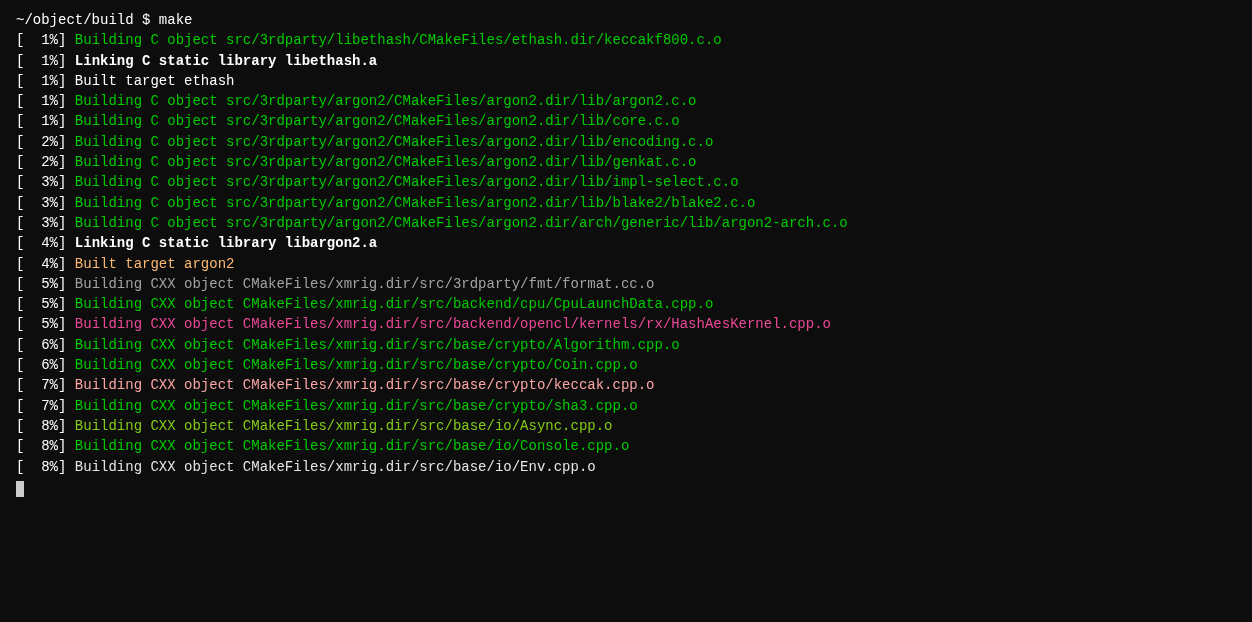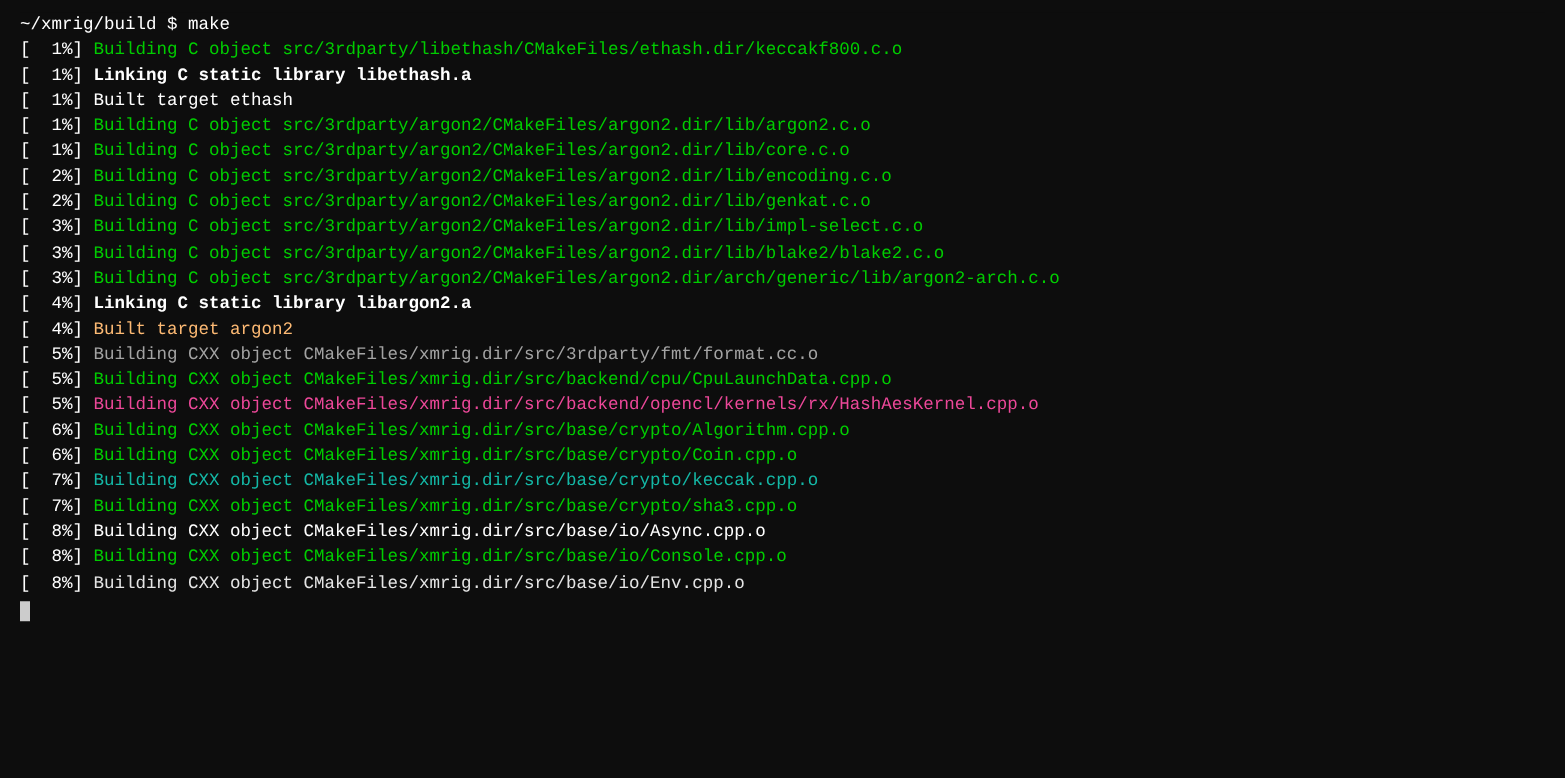--- a/index.html
+++ b/index.html
@@ -38,39 +38,39 @@
       width: 8px;
       height: 16px;
       background-color: #cccccc;
       vertical-align: bottom;
     }
   </style>
 </head>
 <body>
 
 <div class="terminal">
-  <span class="line white">~/xmrig/build $ make</span>
+  <span class="line white">~/object/build $ make</span>
   <div id="terminal-lines">
       <span class="line"><span class="white">[</span><span class="white">  1%</span><span class="white">]</span><span><span style="color:#00cc00;"> Building C object src/3rdparty/libethash/CMakeFiles/ethash.dir/keccakf800.c.o</span></span></span>
       <span class="line"><span class="white">[</span><span class="white">  1%</span><span class="white">]</span><span><span style="color:#ffffff;font-weight:bold;"> Linking C static library libethash.a</span></span></span>
       <span class="line"><span class="white">[</span><span class="white">  1%</span><span class="white">]</span><span><span style="color:#ffffff;margin-top:44px;"> Built target ethash</span></span></span>
       <span class="line"><span class="white">[</span><span class="white">  1%</span><span class="white">]</span><span><span style="color:#00cc00;"> Building C object src/3rdparty/argon2/CMakeFiles/argon2.dir/lib/argon2.c.o</span></span></span>
       <span class="line"><span class="white">[</span><span class="white">  1%</span><span class="white">]</span><span><span style="color:#00cc00;"> Building C object src/3rdparty/argon2/CMakeFiles/argon2.dir/lib/core.c.o</span></span></span>
       <span class="line"><span class="white">[</span><span class="white">  2%</span><span class="white">]</span><span><span style="color:#00cc00;"> Building C object src/3rdparty/argon2/CMakeFiles/argon2.dir/lib/encoding.c.o</span></span></span>
       <span class="line"><span class="white">[</span><span class="white">  2%</span><span class="white">]</span><span><span style="color:#00cc00;"> Building C object src/3rdparty/argon2/CMakeFiles/argon2.dir/lib/genkat.c.o</span></span></span>
       <span class="line"><span class="white">[</span><span class="white">  3%</span><span class="white">]</span><span><span style="color:#00cc00;"> Building C object src/3rdparty/argon2/CMakeFiles/argon2.dir/lib/impl-select.c.o</span></span></span>
       <span class="line"><span class="white">[</span><span class="white">  3%</span><span class="white">]</span><span><span style="color:#00cc00;"> Building C object src/3rdparty/argon2/CMakeFiles/argon2.dir/lib/blake2/blake2.c.o</span></span></span>
       <span class="line"><span class="white">[</span><span class="white">  3%</span><span class="white">]</span><span><span style="color:#00cc00;"> Building C object src/3rdparty/argon2/CMakeFiles/argon2.dir/arch/generic/lib/argon2-arch.c.o</span></span></span>
       <span class="line"><span class="white">[</span><span class="white">  4%</span><span class="white">]</span><span><span style="color:#ffffff;font-weight:bold;"> Linking C static library libargon2.a</span></span></span>
       <span class="line"><span class="white">[</span><span class="white">  4%</span><span class="white">]</span><span><span style="color:#fdba74;"> Built target argon2</span></span></span>
       <span class="line"><span class="white">[</span><span class="white">  5%</span><span class="white">]</span><span><span style="color:#a3a3a3;"> Building CXX object CMakeFiles/xmrig.dir/src/3rdparty/fmt/format.cc.o</span></span></span>
       <span class="line"><span class="white">[</span><span class="white">  5%</span><span class="white">]</span><span><span style="color:#00cc00;"> Building CXX object CMakeFiles/xmrig.dir/src/backend/cpu/CpuLaunchData.cpp.o</span></span></span>
       <span class="line"><span class="white">[</span><span class="white">  5%</span><span class="white">]</span><span><span style="color:#ec4899;"> Building CXX object CMakeFiles/xmrig.dir/src/backend/opencl/kernels/rx/HashAesKernel.cpp.o</span></span></span>
       <span class="line"><span class="white">[</span><span class="white">  6%</span><span class="white">]</span><span><span style="color:#00cc00;"> Building CXX object CMakeFiles/xmrig.dir/src/base/crypto/Algorithm.cpp.o</span></span></span>
       <span class="line"><span class="white">[</span><span class="white">  6%</span><span class="white">]</span><span><span style="color:#00cc00;"> Building CXX object CMakeFiles/xmrig.dir/src/base/crypto/Coin.cpp.o</span></span></span>
-      <span class="line"><span class="white">[</span><span class="white">  7%</span><span class="white">]</span><span><span style="color:#14b8a6;"> Building CXX object CMakeFiles/xmrig.dir/src/base/crypto/keccak.cpp.o</span></span></span>
+      <span class="line"><span class="white">[</span><span class="white">  7%</span><span class="white">]</span><span><span style="color:#fca5a5;"> Building CXX object CMakeFiles/xmrig.dir/src/base/crypto/keccak.cpp.o</span></span></span>
       <span class="line"><span class="white">[</span><span class="white">  7%</span><span class="white">]</span><span><span style="color:#00cc00;"> Building CXX object CMakeFiles/xmrig.dir/src/base/crypto/sha3.cpp.o</span></span></span>
-      <span class="line"><span class="white">[</span><span class="white">  8%</span><span class="white">]</span><span><span style="color:#ffffff;"> Building CXX object CMakeFiles/xmrig.dir/src/base/io/Async.cpp.o</span></span></span>
+      <span class="line"><span class="white">[</span><span class="white">  8%</span><span class="white">]</span><span><span style="color:#84cc16;"> Building CXX object CMakeFiles/xmrig.dir/src/base/io/Async.cpp.o</span></span></span>
       <span class="line"><span class="white">[</span><span class="white">  8%</span><span class="white">]</span><span><span style="color:#00cc00;"> Building CXX object CMakeFiles/xmrig.dir/src/base/io/Console.cpp.o</span></span></span>
       <span class="line"><span class="white">[</span><span class="white">  8%</span><span class="white">]</span><span><span style="color:#e5e5e5;"> Building CXX object CMakeFiles/xmrig.dir/src/base/io/Env.cpp.o</span></span></span>
     </div>
   <span class="line"><span class="cursor"></span></span>
 </div>
 
 </body></html>

